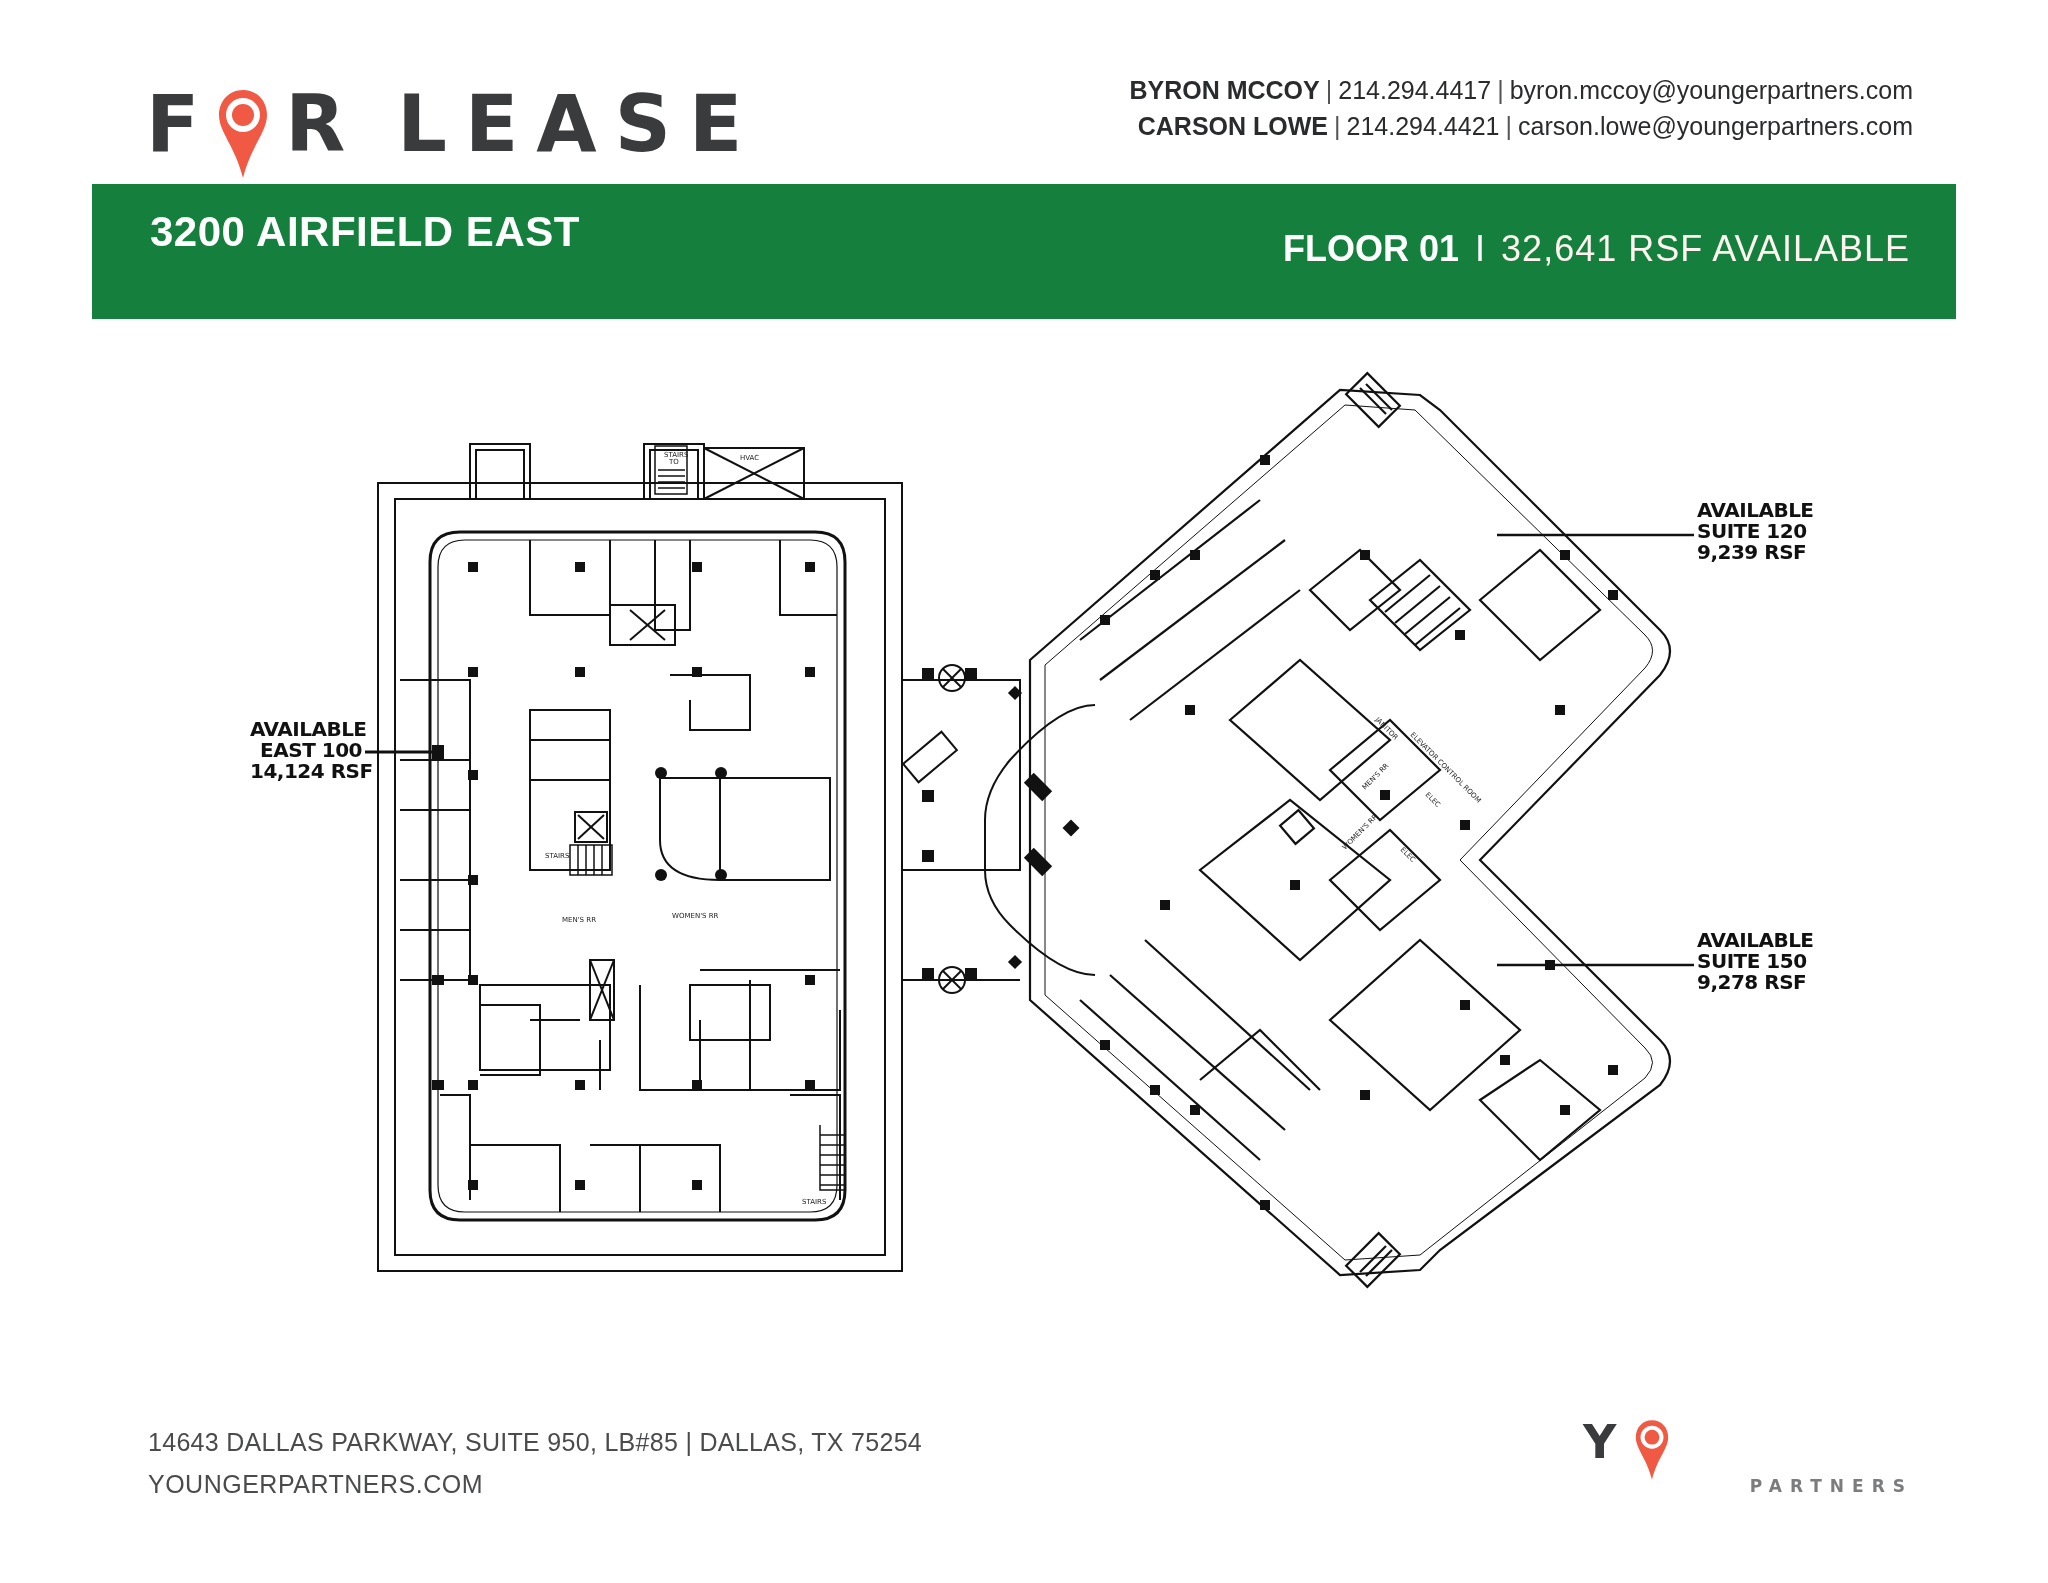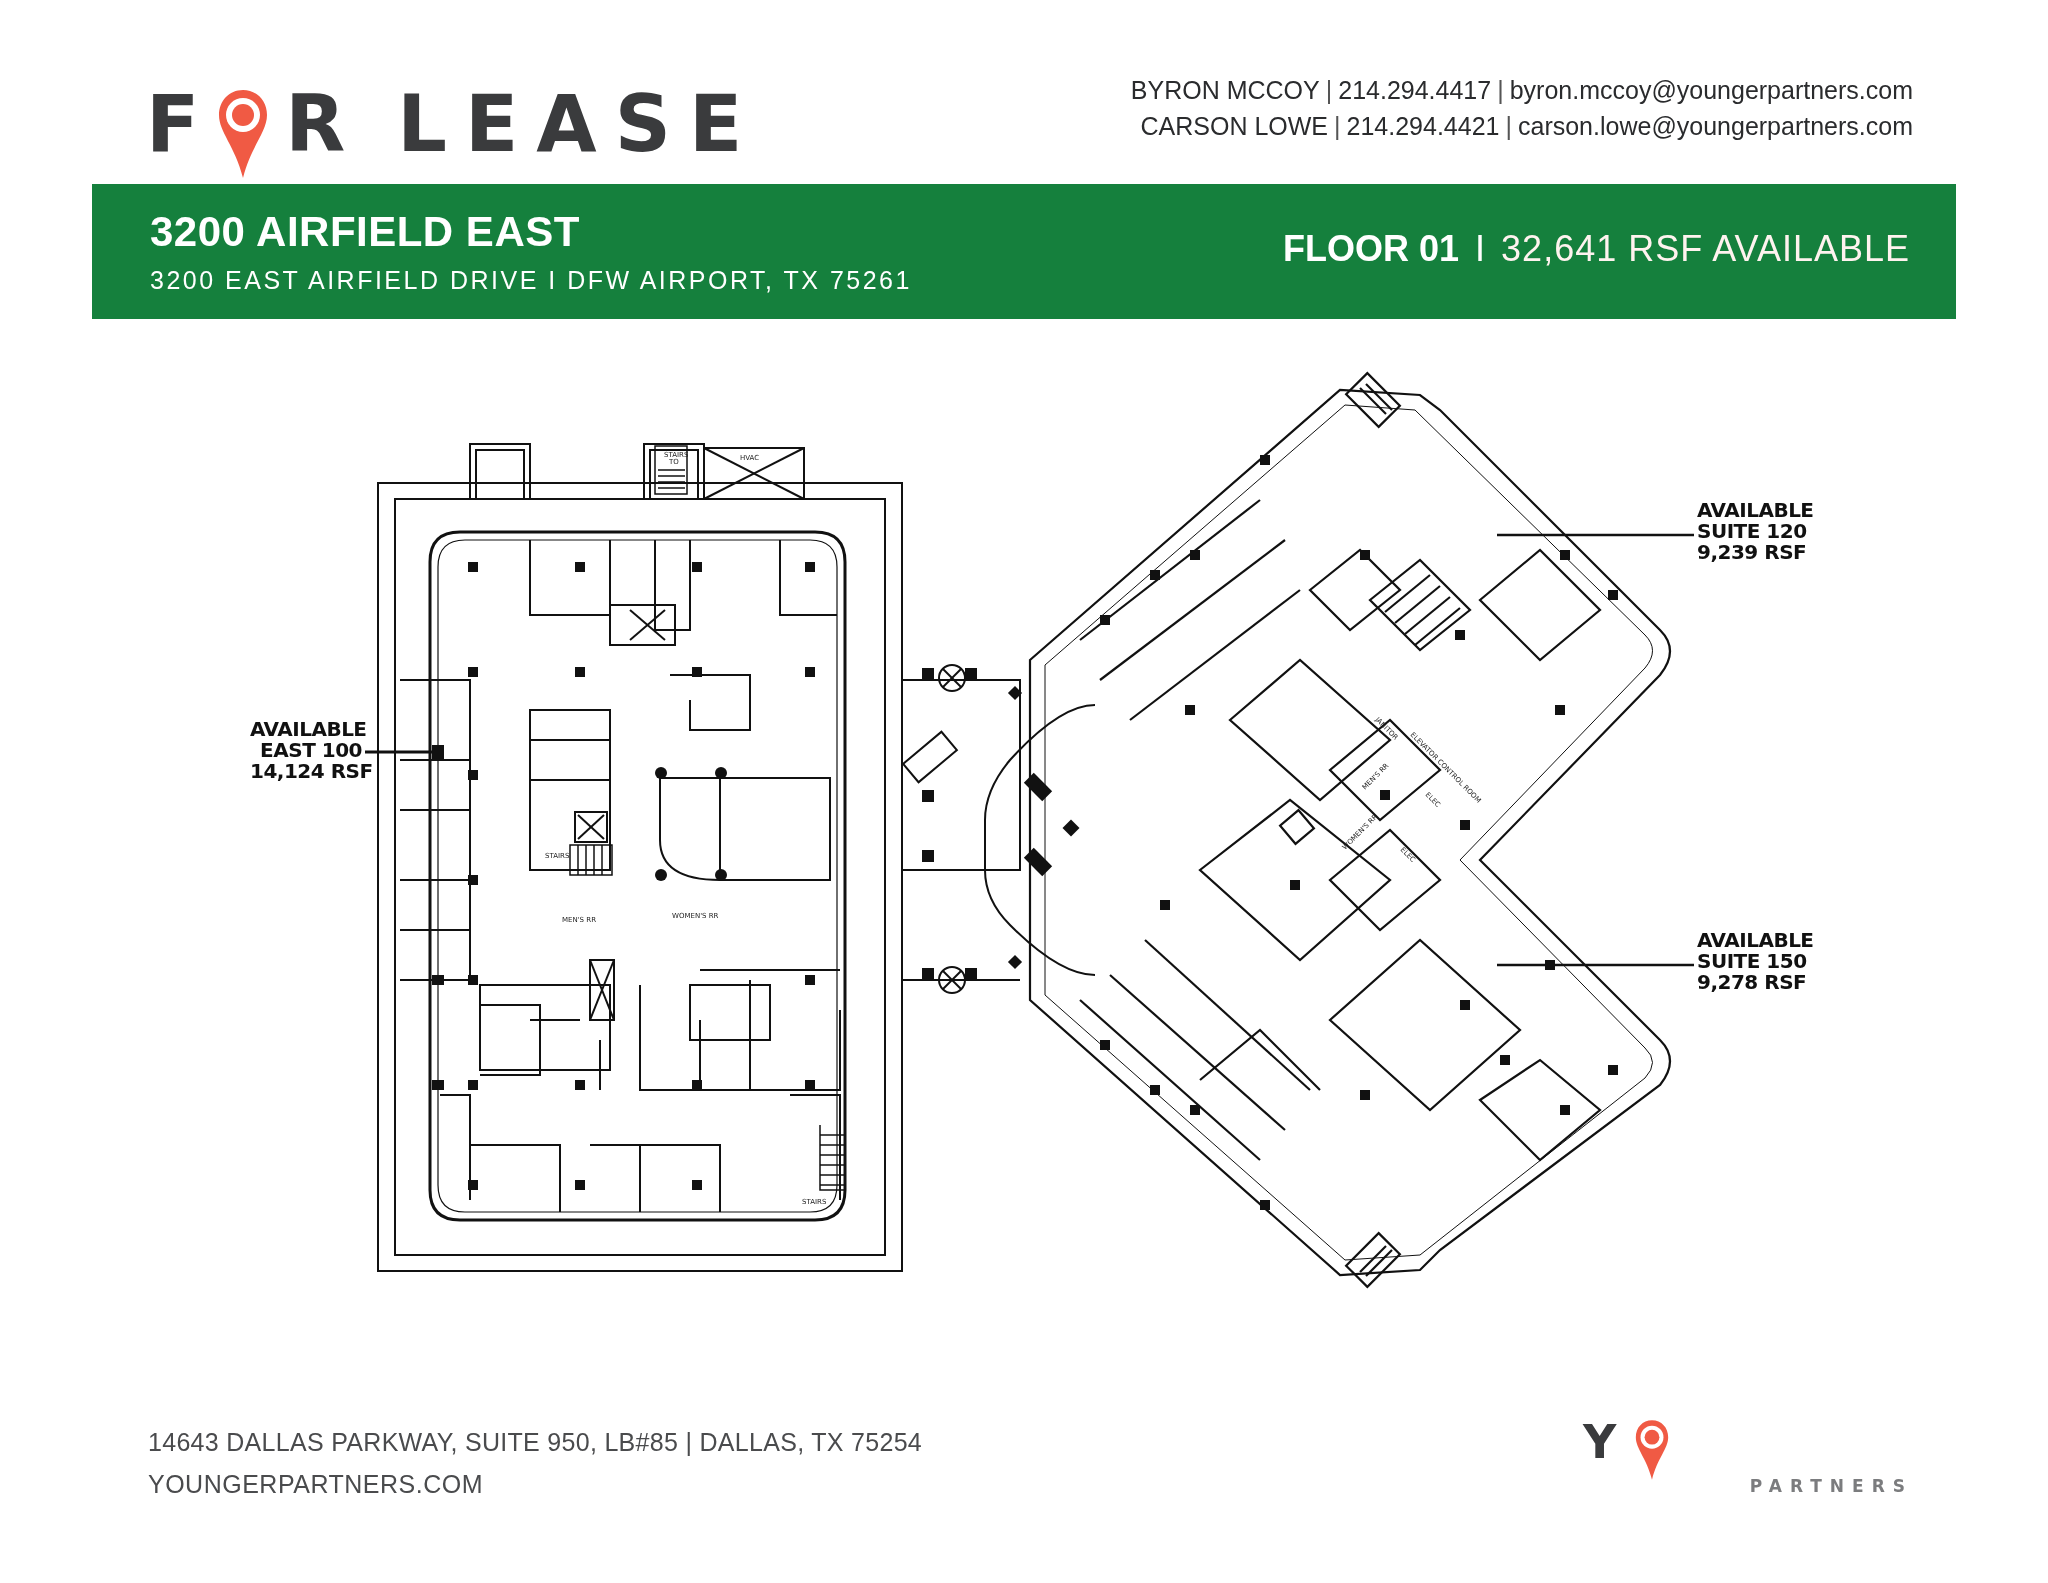--- a/index.html
+++ b/index.html
@@ -9,21 +9,21 @@
     
     .logo-forlease { position: absolute; left: 146px; top: 78px; height: 92px;
       display: flex; align-items: center; font-family: "DejaVu Sans", sans-serif;
       font-weight: bold; font-size: 78px; letter-spacing: 18px; color: #3a3b3d; }
     .logo-forlease .pin { width: 52px; height: 92px; margin: 0 16px 0 0; position: relative; top: 10px; }
     .logo-forlease .gap { display: inline-block; width: 34px; }
 
     
     .contacts { position: absolute; right: 135px; top: 72px; text-align: right; font-size: 25px; line-height: 36px; color: #2a2b2d; }
     .contact-row { white-space: nowrap; }
-    .contact-name { font-weight: normal; }
+    .contact-name { font-weight: bold; }
     .sep { color: #555; margin: 0 6px; font-weight: normal; }
 
     
     .bar { position: absolute; left: 92px; top: 184px; width: 1864px; height: 135px; background: #15803d; color: #ffffff; }
     .bar-title { position: absolute; left: 58px; top: 24px; font-size: 42px; font-weight: bold; letter-spacing: 0.5px; }
     .bar-address { position: absolute; left: 58px; top: 82px; font-size: 25px; letter-spacing: 2.5px; font-weight: normal; }
     .bar-right { position: absolute; right: 46px; top: 44px; font-size: 36px; white-space: nowrap; }
     .bar-right .floor { font-weight: bold; margin-top: 47px; }
     .bar-right .rsf { font-weight: normal; letter-spacing: 1px; color: #fff3ef; }
     .bar-right .pipe { margin: 0 16px; font-weight: normal; }
@@ -66,21 +66,20 @@
   <div class="contact-row">
     <span class="contact-name">BYRON MCCOY</span><span class="sep">|</span><span>214.294.4417</span><span class="sep">|</span><span>byron.mccoy@youngerpartners.com</span>
   </div>
   <div class="contact-row">
     <span class="contact-name">CARSON LOWE</span><span class="sep">|</span><span>214.294.4421</span><span class="sep">|</span><span>carson.lowe@youngerpartners.com</span>
   </div>
 </div>
 
 <div class="bar">
   <div class="bar-title">3200 AIRFIELD EAST</div>
-  <div class="bar-address">3200 EAST AIRFIELD DRIVE  I  DFW AIRPORT, TX 75261</div>
   <div class="bar-right">
     <span class="floor">FLOOR 01</span><span class="pipe">I</span><span class="rsf">32,641 RSF AVAILABLE</span>
   </div>
 </div>
 
 <div class="plan">
   <svg width="2048" height="1583" viewBox="0 0 2048 1583" style="position:absolute;left:0;top:0">
     <g fill="none" stroke="#111" stroke-width="2">
 
       <rect x="378" y="483" width="524" height="788"></rect>

